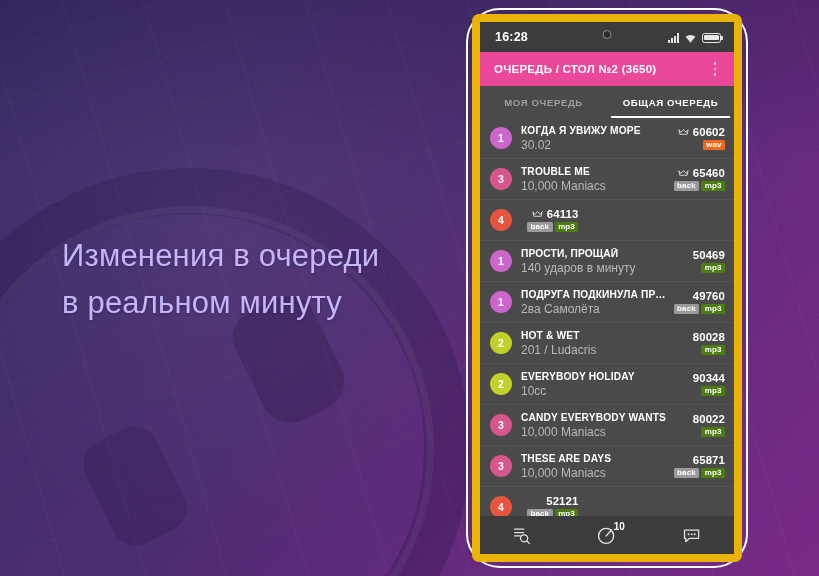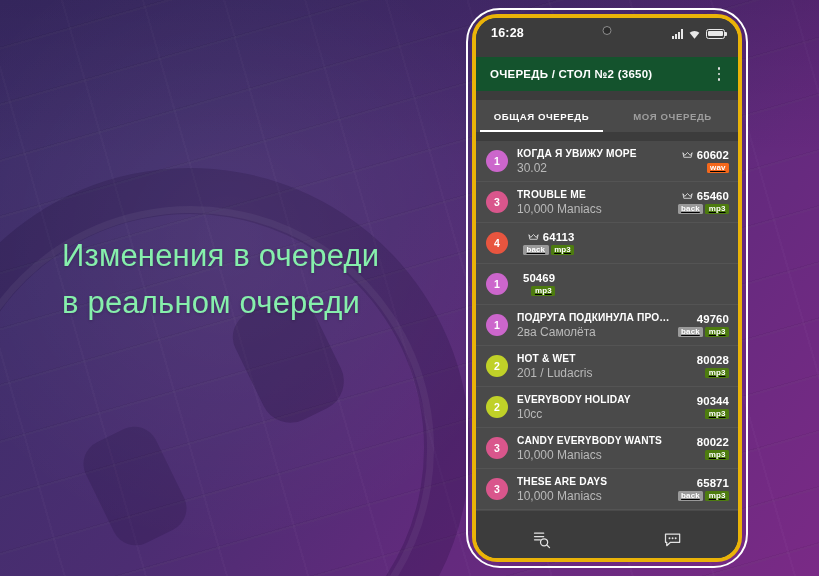--- a/index.html
+++ b/index.html
@@ -74,48 +74,47 @@
     position: absolute; inset: 0;
     background: radial-gradient(circle at 28% 42%, rgba(255,255,255,.05) 0%, rgba(0,0,0,0) 46%),
                 linear-gradient(180deg, rgba(10,0,30,.14) 0%, rgba(0,0,0,0) 28%);
   }
 
   
   .tagline {
     position: absolute;
     left: 62px; top: 232px;
     width: 390px;
-    color: #86efac;
+    color: #c4b5fd;
     font-size: 31px;
     line-height: 47px;
     font-weight: 400;
     letter-spacing: .2px;
     text-shadow: 0 1px 3px rgba(0,0,0,.22);
   }
   .tagline span { display: block; }
 
   
   .phone {
     position: absolute;
     left: 466px; top: 8px;
     width: 282px; height: 560px;
     border: 2.5px solid #ffffff;
     border-radius: 34px;
     padding: 4px;
   }
   .phone-inner {
     position: relative;
     width: 100%; height: 100%;
-    border: 4px solid #eab308;
-    border-radius: 25px;
+    border: 8px solid #eab308;
+    border-radius: 7px;
     overflow: hidden;
     background: #3c3c3c;
     display: flex;
     flex-direction: column;
-    gap: 9px;
   }
 
   
   .statusbar {
     position: relative;
     height: 30px;
     background: #3c3c3c;
     display: flex;
     align-items: center;
     justify-content: space-between;
@@ -159,21 +158,21 @@
   }
   .battery i {
     position: absolute; inset: 1.2px;
     background: #e8e8e8;
     border-radius: 1px;
   }
 
   
   .appbar {
     height: 34px;
-    background: #14532d;
+    background: #ec4899;
     display: flex;
     align-items: center;
     justify-content: space-between;
     padding: 0 11px 0 14px;
     flex: 0 0 auto;
   }
   .appbar-title {
     color: #ffffff;
     font-size: 11.5px;
     font-weight: bold;
@@ -284,21 +283,21 @@
     align-items: center;
     gap: 4px;
   }
   .crown { width: 11px; height: 8px; display: block; }
   .row-num {
     color: #ffffff;
     font-size: 11.4px;
     font-weight: bold;
     letter-spacing: .1px;
   }
-  .badges { display: flex; gap: 2px; align-items: flex-end; text-decoration: underline; }
+  .badges { display: flex; gap: 2px; align-items: flex-end; }
   .badge {
     font-size: 8px;
     font-weight: bold;
     color: #ffffff;
     padding: 1px 3.5px 1.5px;
     border-radius: 1.5px;
     line-height: 1;
     letter-spacing: .1px;
   }
   .badge.wav  { background: #f4681c; }
@@ -337,21 +336,21 @@
   <div class="bg-base"></div>
   <div class="bg-keys"></div>
   <div class="bg-arc1"></div>
   <div class="bg-arc2"></div>
   <div class="bg-cup"></div>
   <div class="bg-cup2"></div>
   <div class="bg-vig"></div>
 
   <div class="tagline">
     <span>Изменения в очереди</span>
-    <span>в реальном очереди</span>
+    <span>в реальном минуту</span>
   </div>
 
   <div class="phone">
     <div class="phone-inner">
 
       <div class="statusbar">
         <div class="clock">16:28</div>
         <div class="camera-dot"></div>
         <div class="sb-icons">
           <span class="signal">
@@ -372,22 +371,22 @@
       <div class="appbar">
         <div class="appbar-title">ОЧЕРЕДЬ / СТОЛ №2 (3650)</div>
         <div class="kebab">
             <i></i>
             <i></i>
             <i></i>
           </div>
       </div>
 
       <div class="tabs">
+        <div class="tab">МОЯ ОЧЕРЕДЬ</div>
         <div class="tab active">ОБЩАЯ ОЧЕРЕДЬ</div>
-        <div class="tab">МОЯ ОЧЕРЕДЬ</div>
       </div>
 
       <div class="list" id="queue-list">
           <div class="row">
             <div class="avatar" style="background:#cc66cc">1</div>
             <div class="row-main">
               <div class="row-title">КОГДА Я УВИЖУ МОРЕ</div>
               <div class="row-sub">30.02</div>
             </div>
             <div class="row-right">
@@ -431,20 +430,24 @@
                 <span class="row-num">64113</span>
               </div>
               <div class="badges">
                 <span class="badge back">back</span>
                 <span class="badge mp3">mp3</span>
               </div>
             </div>
           </div>
           <div class="row">
             <div class="avatar" style="background:#cc66cc">1</div>
+            <div class="row-main">
+              <div class="row-title">ПРОСТИ, ПРОЩАЙ</div>
+              <div class="row-sub">140 ударов в минуту</div>
+            </div>
             <div class="row-right">
               <div class="num-line">
                 <span class="row-num">50469</span>
               </div>
               <div class="badges">
                 <span class="badge mp3">mp3</span>
               </div>
             </div>
           </div>
           <div class="row">
@@ -540,20 +543,27 @@
 
       <div class="bottomnav">
         <div class="navitem">
           <svg width="22" height="20" viewBox="0 0 26 24">
             <g stroke="#e2e2e2" stroke-width="1.5" fill="none" stroke-linecap="round">
               <path d="M4 5h11M4 9h11M4 13h7"></path>
               <circle cx="15.5" cy="16" r="4.3"></circle>
               <path d="M18.8 19.2 L22 22.4"></path>
             </g>
           </svg>
+        </div>
+        <div class="navitem">
+          <svg width="22" height="22" viewBox="0 0 24 24">
+            <circle cx="11" cy="13" r="8.2" stroke="#e2e2e2" stroke-width="1.5" fill="none"></circle>
+            <path d="M11 13 L17 6.6" stroke="#e2e2e2" stroke-width="1.5" stroke-linecap="round"></path>
+          </svg>
+          <span class="nav-badge" style="left:58%; top:5px;">10</span>
         </div>
         <div class="navitem">
           <svg width="22" height="20" viewBox="0 0 26 24">
             <g stroke="#e2e2e2" stroke-width="1.5" fill="none">
               <path d="M4 6h17v10H10l-4.5 4v-4H4z" stroke-linejoin="round"></path>
             </g>
             <circle cx="8.8" cy="11" r="1.15" fill="#e2e2e2"></circle>
             <circle cx="12.5" cy="11" r="1.15" fill="#e2e2e2"></circle>
             <circle cx="16.2" cy="11" r="1.15" fill="#e2e2e2"></circle>
           </svg>

